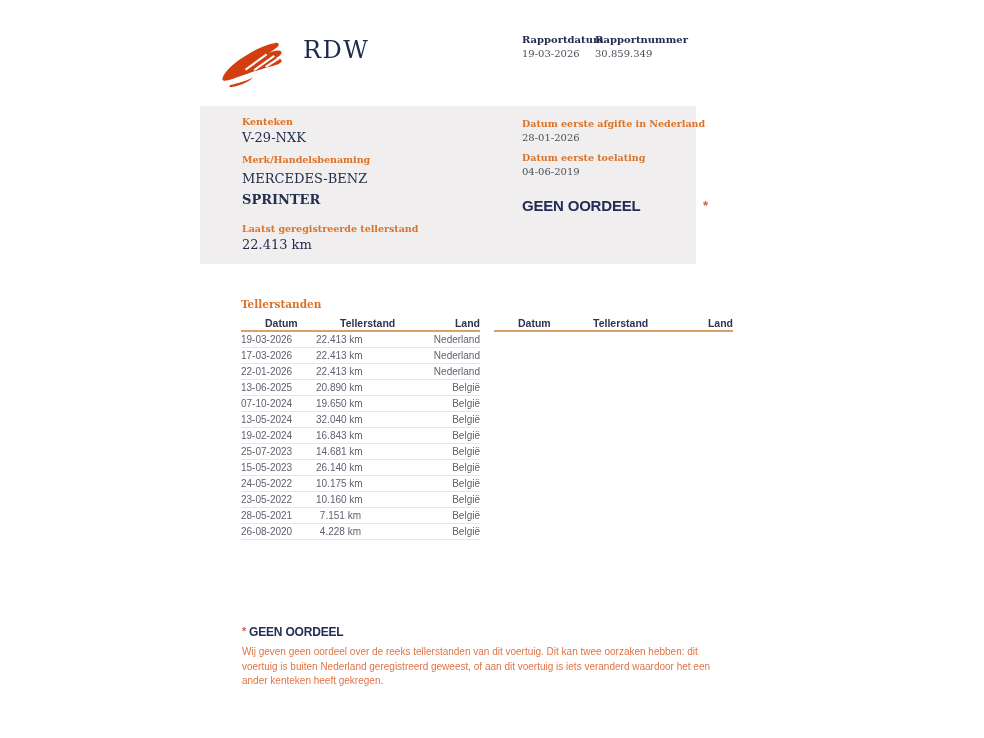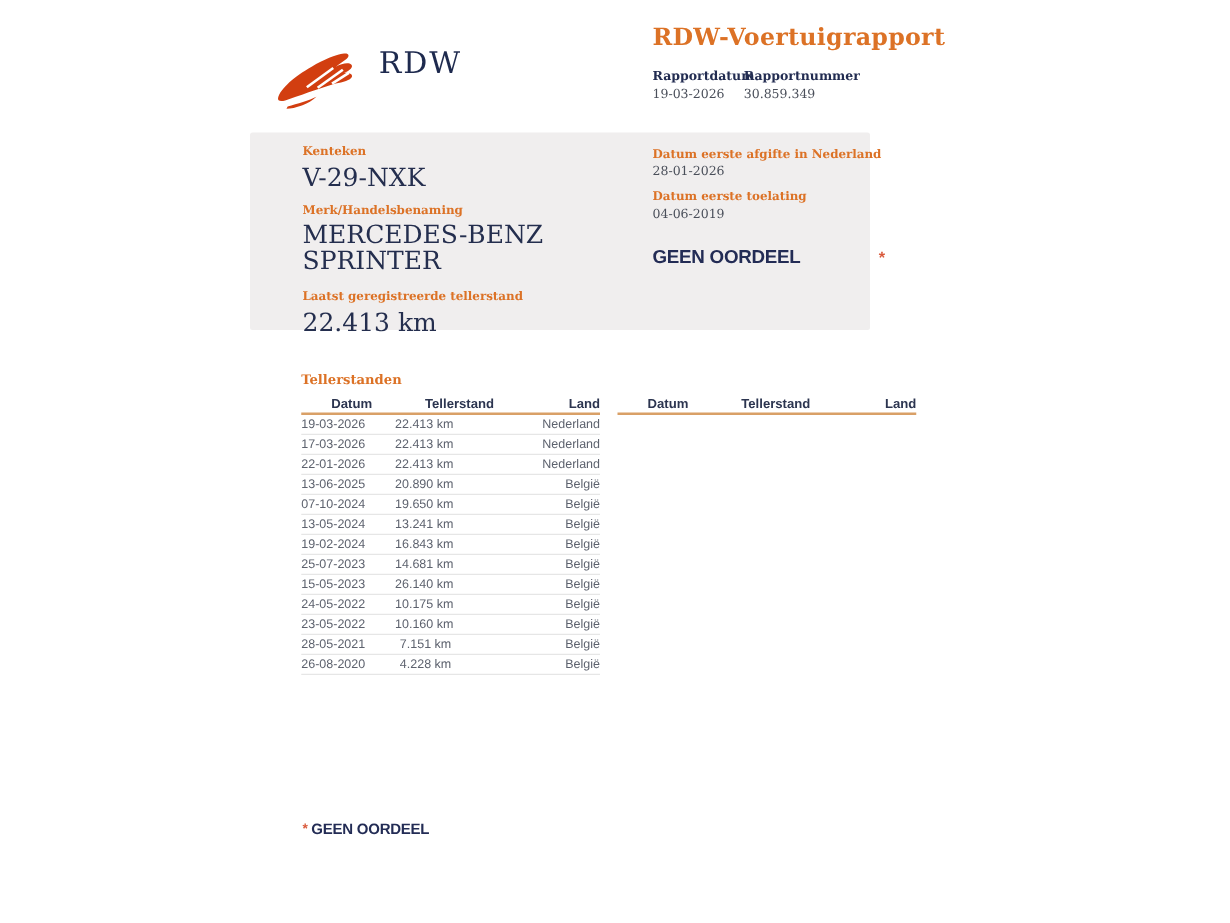--- a/index.html
+++ b/index.html
@@ -21,21 +21,21 @@
   .meta-col{margin-right:15px;}
   .meta-col.first{width:58px;margin-right:15px;}
   .meta-label{font-family:"DejaVu Serif","Liberation Serif",serif;font-weight:700;font-size:10px;color:#222c51;}
   .meta-value{font-family:"DejaVu Serif","Liberation Serif",serif;font-size:10px;color:#4a4f5a;margin-top:3px;}
 
   
   .panel{position:absolute;left:200px;top:106px;width:496px;height:158px;background:#f0eeee;border-radius:2px;}
   .panel-col-left{position:absolute;left:42px;top:10px;}
   .panel-col-right{position:absolute;left:322px;top:12px;width:196px;}
   .p-label{font-family:"DejaVu Serif","Liberation Serif",serif;font-weight:700;font-size:9.5px;color:#dc7226;}
-  .p-value{font-family:"DejaVu Serif","Liberation Serif",serif;font-size:20px;color:#242e4e;margin-top:3px;}
+  .p-value{font-family:"DejaVu Serif","Liberation Serif",serif;font-size:13px;color:#242e4e;margin-top:3px;}
   .p-value.merk{line-height:21px;}
   .gap-sm{margin-top:9px;}
   .gap-md{margin-top:13px;}
   .verdict{font-size:15px;font-weight:700;color:#232c55;letter-spacing:-.2px;margin-top:20px;}
   .verdict-star{position:absolute;left:503px;top:92px;color:#d9593b;font-size:13px;font-weight:700;}
 
   
   .tables{position:absolute;left:241px;top:298px;display:flex;}
   .mtable{width:239px;}
   .mtable.right{margin-left:14px;padding-top:17px;}
@@ -46,21 +46,21 @@
   .thead .h-date{width:75px;padding-left:24px;}
   .thead .h-km{flex:1;text-align:left;}
   .thead .h-land{text-align:right;padding-left:35px;}
   .tbody .trow{display:flex;align-items:center;height:16px;border-bottom:1px solid #e6e6e6;
     font-size:10px;color:#5d626e;box-sizing:border-box;}
   .trow .c-date{width:75px;white-space:nowrap;}
   .trow .c-km{width:45px;text-align:right;white-space:nowrap;}
   .trow .c-land{flex:1;text-align:right;white-space:nowrap;}
 
   
-  .footnote{position:absolute;left:242px;top:656px;width:470px;}
+  .footnote{position:absolute;left:242px;top:625px;width:470px;}
   .fn-title{font-size:12px;font-weight:700;color:#232c55;letter-spacing:-.2px;}
   .fn-star{color:#d9593b;font-size:11px;font-weight:700;margin-right:3px;vertical-align:1px;}
   .fn-text{margin-top:6px;font-size:10px;line-height:14.5px;color:#e07448;}
 </style>
 </head>
 <body>
 
 <div class="logo-wrap">
   <svg class="logo-svg" viewBox="0 0 76 50" xmlns="http://www.w3.org/2000/svg">
     <g fill="#d23e10">
@@ -70,40 +70,39 @@
     <g stroke="#ffffff" stroke-width="2.2" fill="none">
       <path d="M26 31 L48 15"></path>
       <path d="M35 31.5 L56 16.5"></path>
       <path d="M47 28 L61 19"></path>
     </g>
   </svg>
   <div class="wordmark">RDW</div>
 </div>
 
 <div class="head-right">
-  <div class="doc-title">RDW-Voertuigrapport</div>
   <div class="meta-row">
     <div class="meta-col first">
       <div class="meta-label">Rapportdatum</div>
       <div class="meta-value">19-03-2026</div>
     </div>
     <div class="meta-col">
       <div class="meta-label">Rapportnummer</div>
       <div class="meta-value">30.859.349</div>
     </div>
   </div>
 </div>
 
 <div class="panel">
   <div class="panel-col-left">
     <div class="p-label">Kenteken</div>
     <div class="p-value">V-29-NXK</div>
     <div class="p-label gap-sm">Merk/Handelsbenaming</div>
     <div class="p-value merk">MERCEDES-BENZ</div>
-    <div class="p-value merk" style="margin-top:0;">SPRINTER</div>
+    <div class="p-value merk" style="margin-top:0;font-weight:bold;">SPRINTER</div>
     <div class="p-label gap-md">Laatst geregistreerde tellerstand</div>
     <div class="p-value">22.413 km</div>
   </div>
   <div class="panel-col-right">
     <div class="p-label">Datum eerste afgifte in Nederland</div>
     <div class="meta-value">28-01-2026</div>
     <div class="p-label gap-sm">Datum eerste toelating</div>
     <div class="meta-value">04-06-2019</div>
     <div class="verdict">GEEN OORDEEL</div>
   </div>
@@ -139,21 +138,21 @@
           <span class="c-km">20.890 km</span>
           <span class="c-land">België</span>
         </div>
         <div class="trow">
           <span class="c-date">07-10-2024</span>
           <span class="c-km">19.650 km</span>
           <span class="c-land">België</span>
         </div>
         <div class="trow">
           <span class="c-date">13-05-2024</span>
-          <span class="c-km">13.241 km</span>
+          <span class="c-km">32.040 km</span>
           <span class="c-land">België</span>
         </div>
         <div class="trow">
           <span class="c-date">19-02-2024</span>
           <span class="c-km">16.843 km</span>
           <span class="c-land">België</span>
         </div>
         <div class="trow">
           <span class="c-date">25-07-2023</span>
           <span class="c-km">14.681 km</span>
@@ -191,13 +190,14 @@
       <span class="h-date">Datum</span>
       <span class="h-km">Tellerstand</span>
       <span class="h-land">Land</span>
     </div>
     <div class="tbody"></div>
   </div>
 </div>
 
 <div class="footnote">
   <div class="fn-title"><span class="fn-star">*</span><span>GEEN OORDEEL</span></div>
+  <div class="fn-text">Wij geven geen oordeel over de reeks tellerstanden van dit voertuig. Dit kan twee oorzaken hebben: dit voertuig is buiten Nederland geregistreerd geweest, of aan dit voertuig is iets veranderd waardoor het een ander kenteken heeft gekregen.</div>
 </div>
 
 </body></html>

